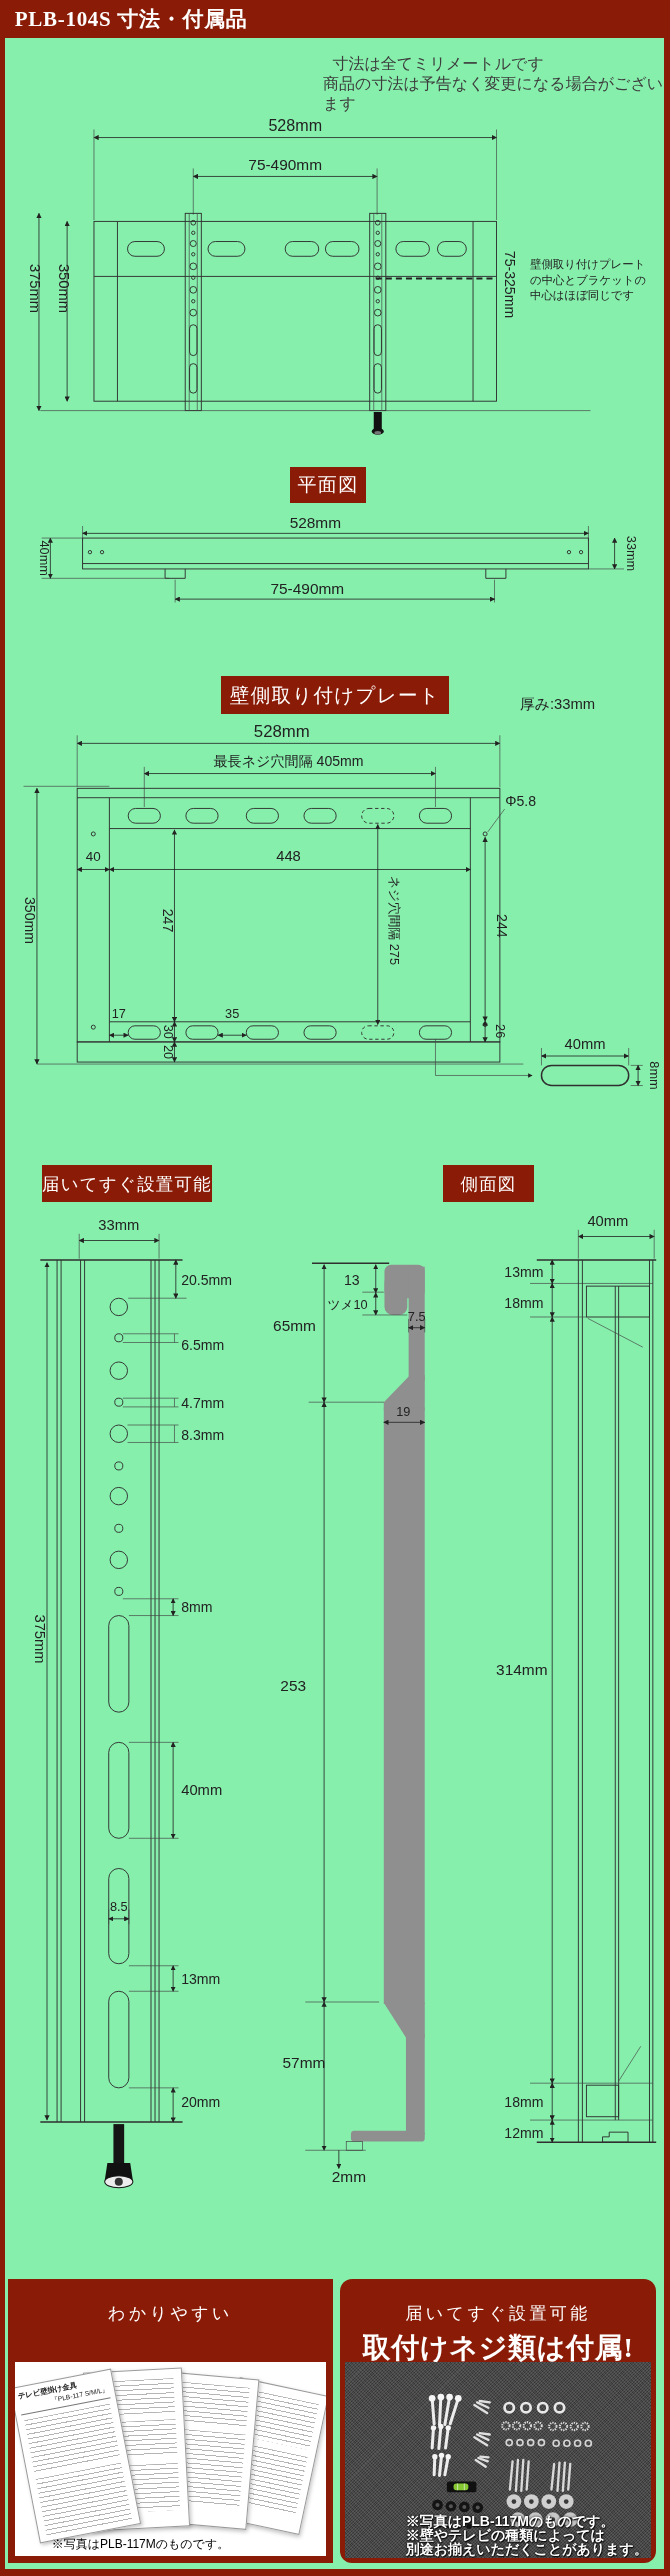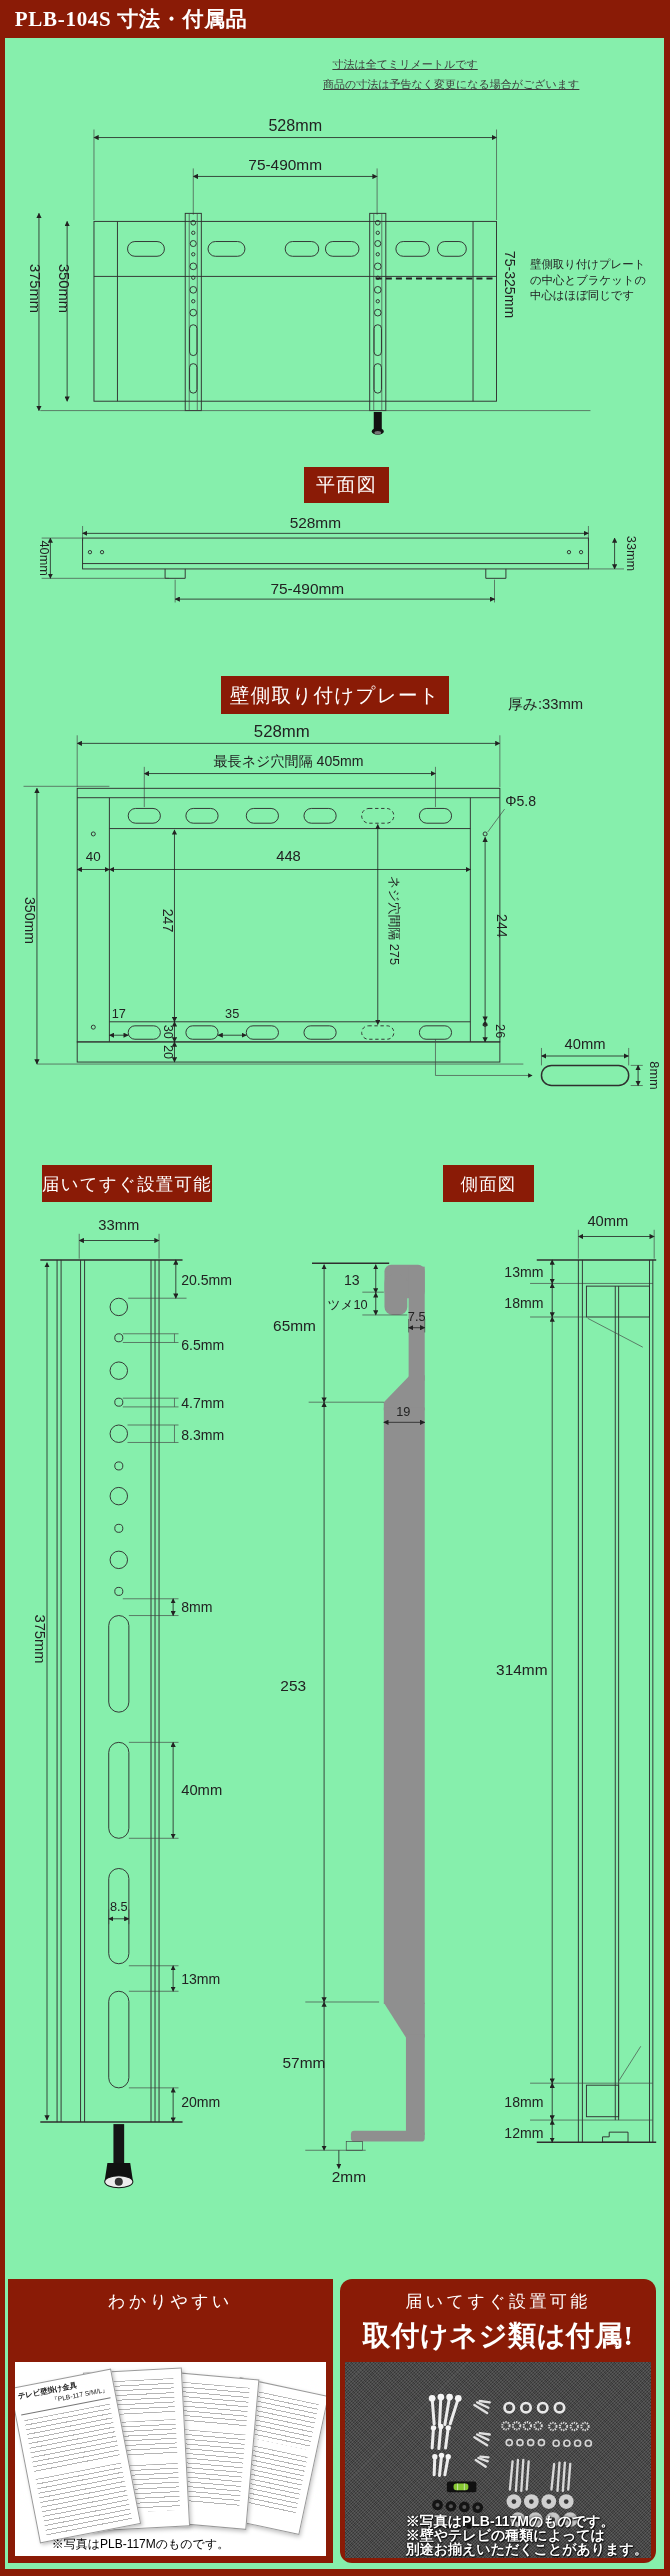--- a/index.html
+++ b/index.html
@@ -2,37 +2,37 @@
 <html style="font-size:10.7px"><head>
 <meta charset="utf-8">
 <style>
   html,body{margin:0;padding:0;background:#fff;}
   .stage{position:relative;width:671px;height:2576px;background:#86efac;overflow:hidden;
          font-family:"Liberation Sans",sans-serif;}
   .frame{position:absolute;background:#8a1b06;}
   .hdr{position:absolute;left:0;top:0;width:671px;height:38px;background:#8a1b06;
        color:#fff;font-family:"Liberation Serif",serif;font-weight:bold;font-size:21px;
        line-height:38px;padding-left:14.8px;box-sizing:border-box;letter-spacing:0.7px;}
-  .notes{position:absolute;left:323px;top:54px;color:#3d3d3d;font-size:11px;line-height:20px;text-decoration:underline;}
+  .notes{position:absolute;left:323px;top:54px;color:#3d3d3d;font-size:16px;line-height:20px;}
   .notes .l1{padding-left:9.4px;}
   .seclabel{position:absolute;background:#8a1b06;color:#fff;font-family:"Liberation Serif",serif;
             display:flex;align-items:center;justify-content:center;letter-spacing:1.3px;}
   .plain-note{position:absolute;color:#222;font-size:14.8px;}
   svg text{fill:#222;font-family:"Liberation Sans",sans-serif;}
   .s{stroke:#2f2f2f;stroke-width:1.4;fill:none;}
   .s2{stroke:#2f2f2f;stroke-width:2.2;fill:none;}
   .sd{stroke:#222;stroke-width:1.2;fill:none;}
   .st{stroke:#444;stroke-width:1;fill:none;}
   .dash{stroke:#222;stroke-width:3;stroke-dasharray:9 6;fill:none;}
   .slotdash{stroke-dasharray:5 4;}
   .gray{fill:#8f8f8f;stroke:none;}
   .box{position:absolute;background:#8a1b06;}
   .box-head{position:absolute;left:0;top:0;right:0;height:83px;color:#fff;text-align:center;
             font-family:"Liberation Serif",serif;}
-  .box-sub{font-size:17px;letter-spacing:3.4px;padding-top:10.7px;}
+  .box-sub{font-size:17px;letter-spacing:3.4px;padding-top:10.7px;margin-top:12px;}
   .box-title{font-size:29.5px;font-weight:bold;letter-spacing:0.7px;padding-top:4px;}
   .box-body{position:absolute;left:6.7px;right:6.7px;top:83px;bottom:6.7px;background:#fff;overflow:hidden;}
   .carpet{position:absolute;left:5.4px;right:5.4px;top:83px;bottom:5.4px;background-color:#4a4a4a;
           background-image:repeating-linear-gradient(45deg,rgba(255,255,255,.07) 0 1.3px,transparent 1.3px 2.7px),
           repeating-linear-gradient(-45deg,rgba(0,0,0,.28) 0 0.7px,transparent 0.7px 2px);overflow:hidden;}
   .page{position:absolute;background:#fff;border:0.7px solid #9a9a9a;box-shadow:1.3px 2px 4px rgba(0,0,0,.25);}
   .tl{background:repeating-linear-gradient(#b5b5b5 0 1px,transparent 1px 4.7px);}
   .pg-head{font-size:7.4px;font-weight:bold;color:#222;padding:4px 0 0 5.4px;}
   .pg-model{font-size:6.7px;color:#222;text-align:right;padding:1.3px 5.4px 0 0;}
   .caption{position:absolute;left:37px;bottom:3.4px;font-size:12px;color:#000;}
@@ -47,23 +47,23 @@
   <div class="hdr">PLB-104S 寸法・付属品</div>
   <div class="frame" style="left:0;top:0;width:5.4px;height:2576px;"></div>
   <div class="frame" style="left:664px;top:0;width:6.7px;height:2576px;"></div>
   <div class="frame" style="left:0;top:2569px;width:671px;height:6.7px;"></div>
 
   <div class="notes">
     <div class="l1">寸法は全てミリメートルです</div>
     <div>商品の寸法は予告なく変更になる場合がございます</div>
   </div>
 
-  <div class="seclabel" style="left:304px;top:467px;width:85px;height:36px;font-size:19px;">平面図</div>
+  <div class="seclabel" style="left:290px;top:467px;width:76px;height:36px;font-size:19px;">平面図</div>
   <div class="seclabel" style="left:221px;top:676px;width:228px;height:38px;font-size:19.5px;">壁側取り付けプレート</div>
-  <div class="plain-note" style="left:508px;top:695px;">厚み:33mm</div>
+  <div class="plain-note" style="left:520px;top:695px;">厚み:33mm</div>
   <div class="seclabel" style="left:42px;top:1165px;width:170px;height:37px;font-size:17.4px;">届いてすぐ設置可能</div>
   <div class="seclabel" style="left:443px;top:1165px;width:91px;height:37px;font-size:17.4px;text-align:center;">側面図</div>
 
   <svg width="671" height="2214" viewBox="0 0 1000 3300" style="position:absolute;left:0;top:0;">
     <defs>
       <marker id="ar" viewBox="0 0 10 10" refX="9" refY="5" markerWidth="6.5" markerHeight="6.5" orient="auto-start-reverse">
         <path d="M0,0 L10,5 L0,10 z" fill="#222"></path>
       </marker>
     </defs>
 

